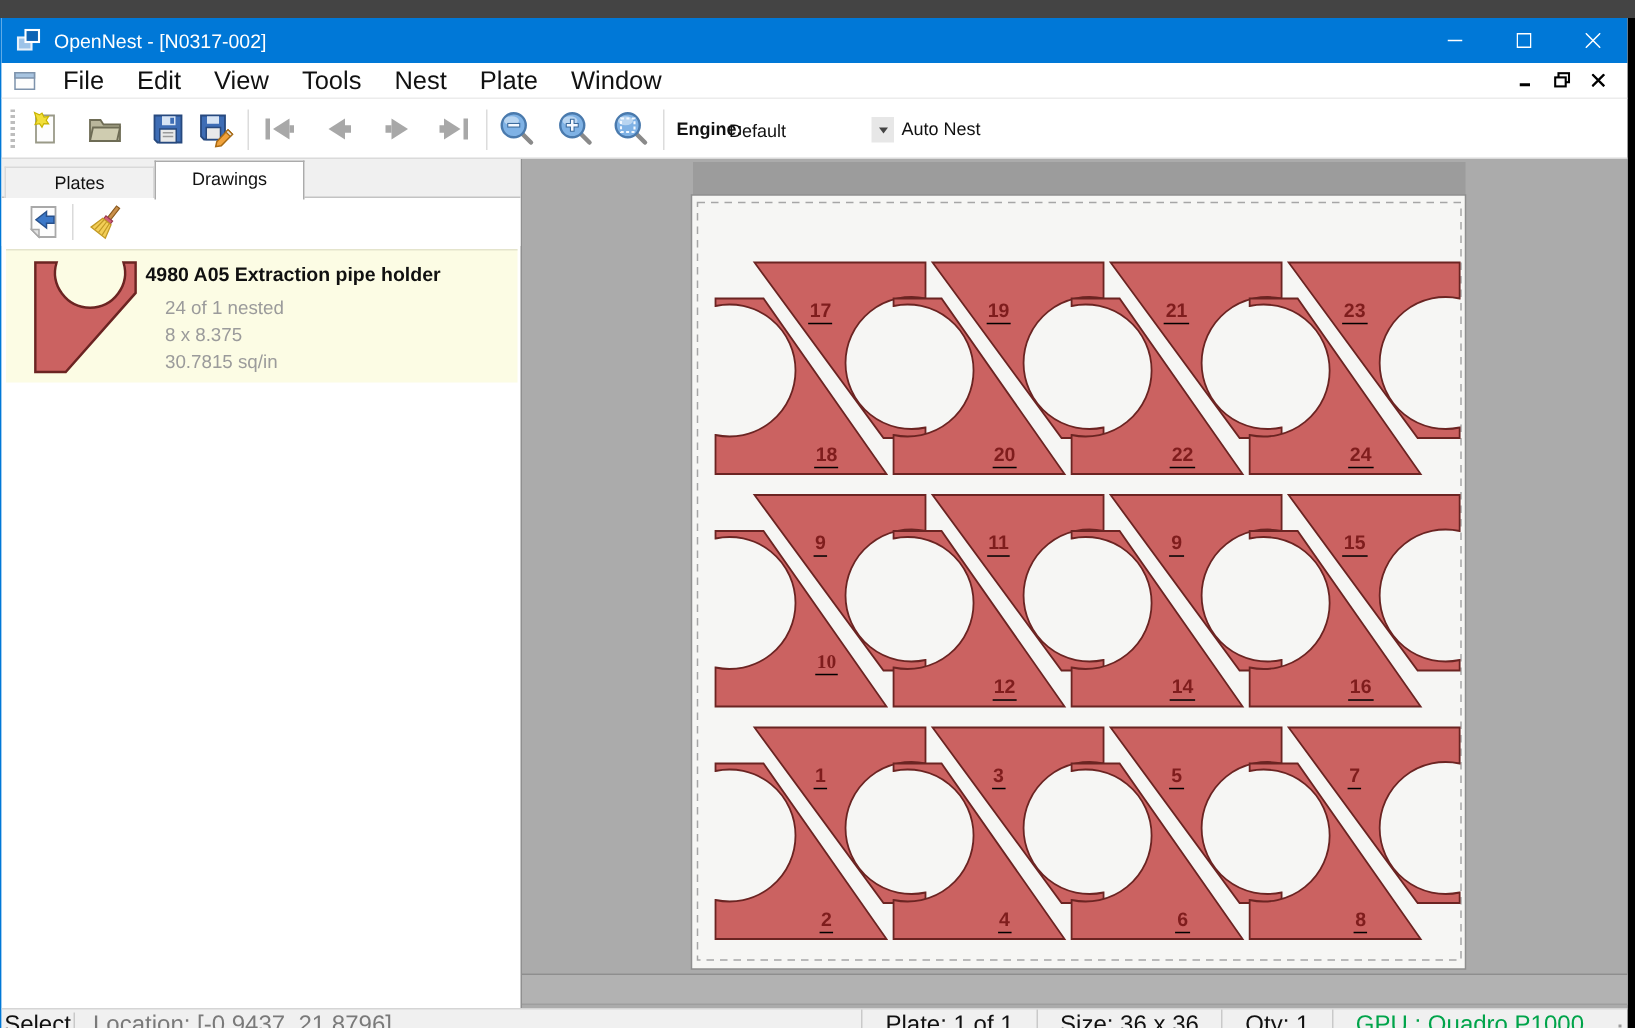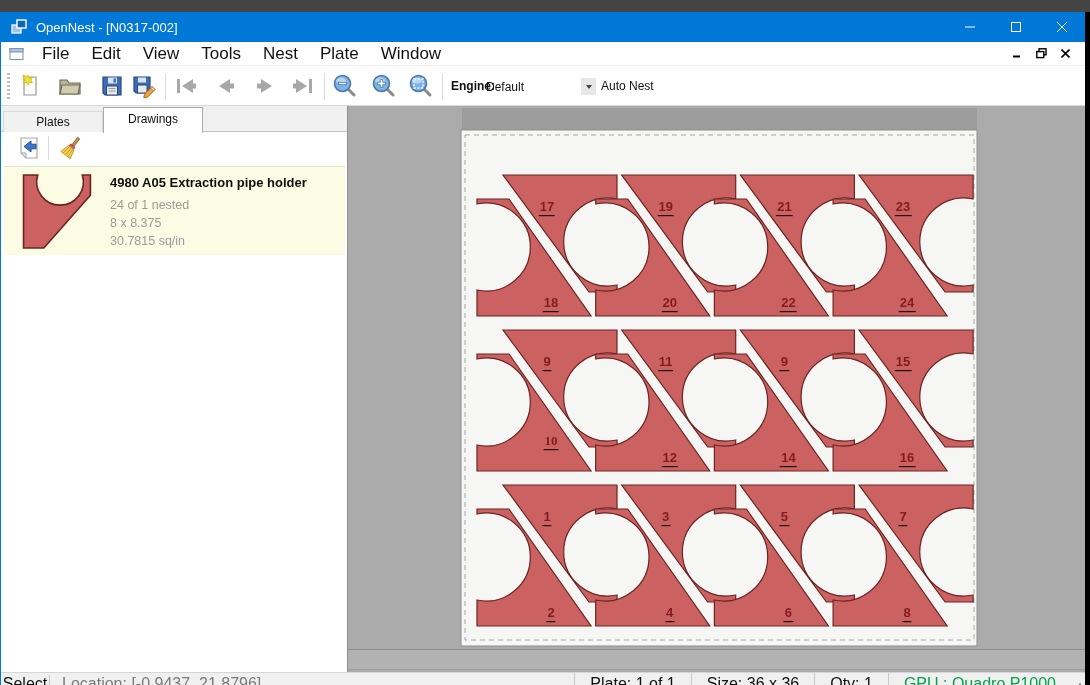--- a/index.html
+++ b/index.html
@@ -39,21 +39,21 @@
   .left-panel{position:absolute;left:0;top:0;width:347px;height:566px;background:#fff;border-right:1px solid #8F8F8F;}
   .tabstrip{position:absolute;left:0;top:0;width:100%;height:26px;background:#F0F0F0;border-bottom:1px solid #C3C3C3;}
   .tab{position:absolute;width:100px;text-align:center;font-size:12px;color:#111;}
   .tab.inactive{left:2px;top:5px;height:21px;line-height:20px;background:#F1F1F1;border:1px solid #D9D9D9;border-bottom:none;}
   .tab.active{left:102px;top:1px;height:26px;line-height:23px;background:#fff;border:1px solid #ABABAB;border-bottom:none;z-index:2;}
   .panel-toolbar{position:absolute;left:0;top:26px;width:100%;height:32px;background:#fff;}
   .pt-btn{position:absolute;top:2px;width:28px;height:28px;display:flex;align-items:center;justify-content:center;}
   .pt-sep{position:absolute;left:47px;top:4px;width:1px;height:24px;background:#DADADA;}
   .drawing-item{position:absolute;left:3px;top:60px;width:341px;height:89px;background:#FCFCE4;border-top:1px solid #E4E4CC;}
   .thumb{position:absolute;left:16px;top:7px;}
-  .di-title{position:absolute;left:106px;top:8px;font-size:13px;font-weight:bold;color:#101010;white-space:nowrap;}
+  .di-title{position:absolute;left:93px;top:8px;font-size:13px;font-weight:bold;color:#101010;white-space:nowrap;}
   .di-line{position:absolute;left:106px;font-size:12.5px;color:#9B9B9B;white-space:nowrap;}
   .di-line.l1{top:31px;} .di-line.l2{top:49px;} .di-line.l3{top:67px;}
   
   .canvas{position:absolute;left:347px;top:0;width:743px;height:566px;background:#ABABAB;overflow:hidden;}
   .canvas svg{position:absolute;left:0;top:0;}
   .part-num{position:absolute;transform:translate(-50%,-50%);font-size:13px;font-weight:bold;color:#7f1d1d;
     border-bottom:1.5px solid #000;padding:0 1px 1px 1px;line-height:1.05;white-space:nowrap;z-index:3;}
   .hscroll{position:absolute;left:0;top:543px;width:100%;height:21px;background:#B2B2B2;border-top:1px solid #8E8E8E;border-bottom:1px solid #9E9E9E;}
   
   .statusbar{position:absolute;left:0;top:660px;width:100%;height:23px;background:#F0F0F0;border-top:1px solid #D5D5D5;display:flex;align-items:stretch;font-size:16px;color:#111;}

